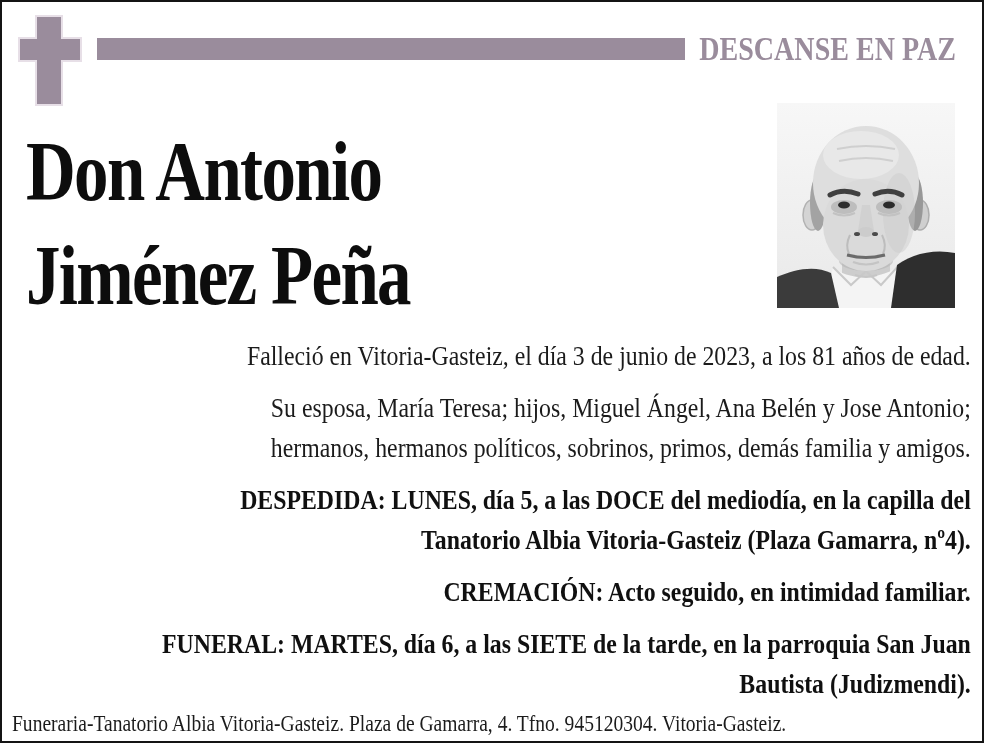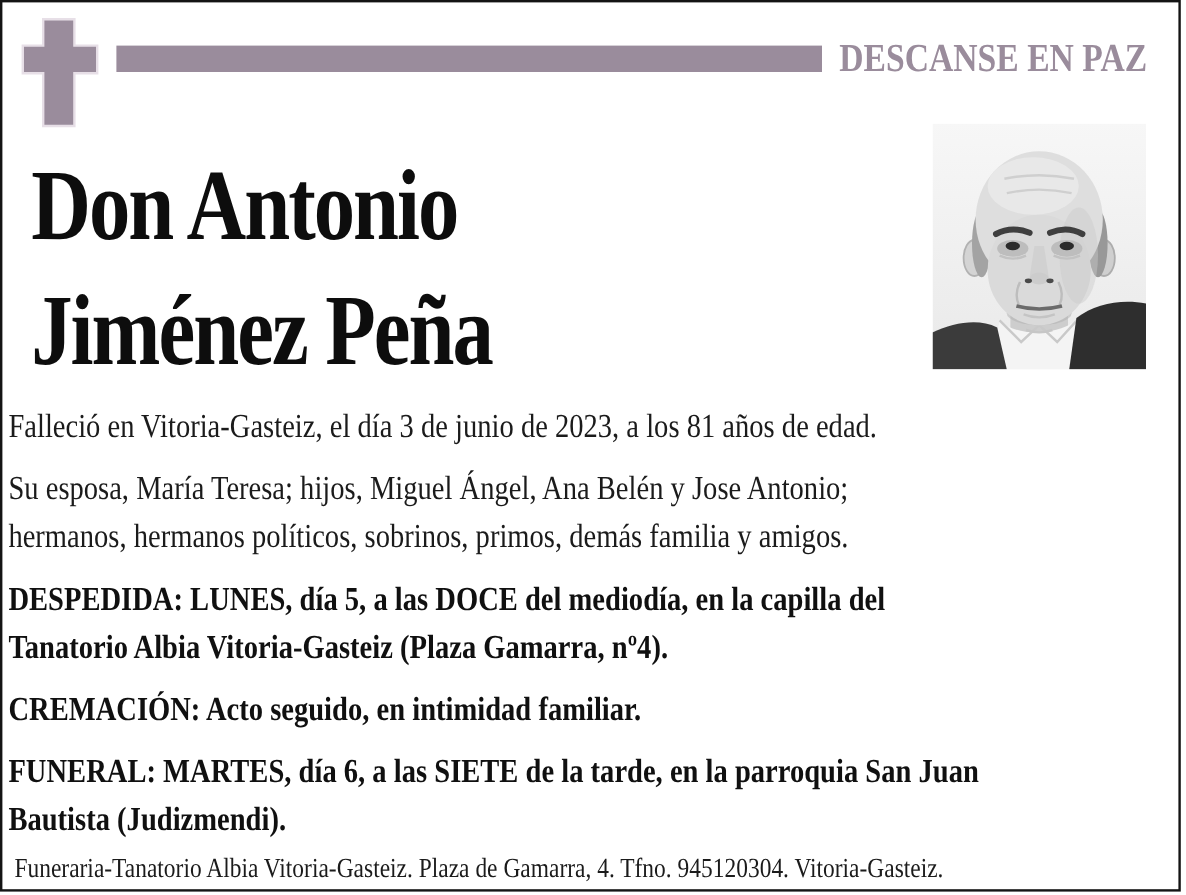--- a/index.html
+++ b/index.html
@@ -58,22 +58,23 @@
   
   .photo {
     position: absolute;
     left: 777px; top: 103px;
     width: 178px; height: 205px;
     overflow: hidden;
   }
   
   .bodytext {
     position: absolute;
-    left: 7px; top: 336px;
+    left: 28px; top: 336px;
     width: 948px;
+    text-align: right;
   }
   .bodytext p {
     margin: 0;
     font-size: 28px;
     line-height: 40px;
     white-space: pre-line;
     transform: scaleX(0.85);
     transform-origin: 0 0;
     width: 117%;
     color: #1b1b1b;

